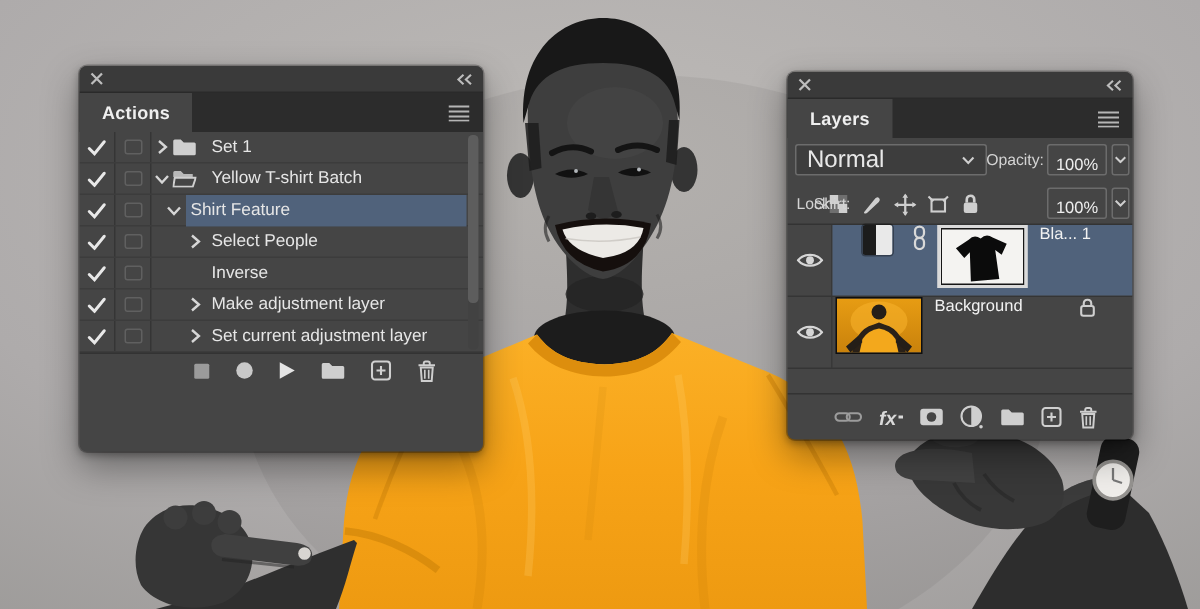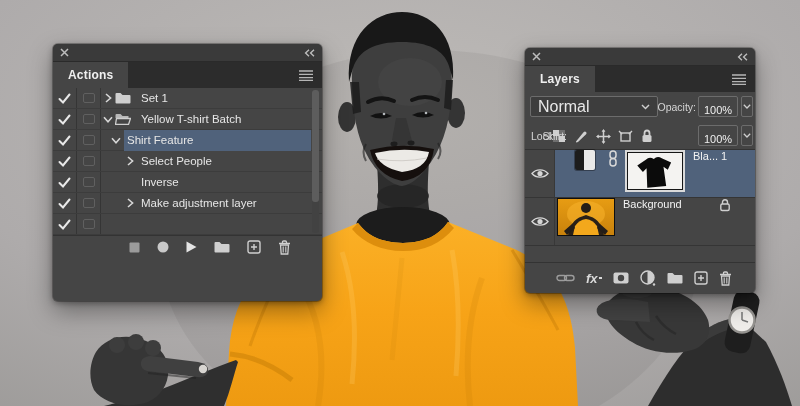--- a/index.html
+++ b/index.html
@@ -315,20 +315,28 @@
 
       <div class="arow">
         <span class="c-check">
           <svg width="13" height="11">
               <path d="M1.5,6 L5,9.5 L11.5,1.5" stroke="#e8e8e8" stroke-width="2" fill="none" stroke-linecap="round"></path>
             </svg>
           </span>
         <span class="c-box">
             <span class="modalbox"></span>
           </span>
+        <span class="c-content pad22">
+          <span class="chev">
+            <svg width="8" height="10">
+                <path d="M2,1 L6.6,5 L2,9" stroke="#d6d6d6" stroke-width="1.6" fill="none"></path>
+              </svg>
+            </span>
+          <span class="alabel">Set current adjustment layer</span>
+        </span>
       </div>
       <div class="ascroll">
           <div class="thumb"></div>
         </div>
     </div>
 
     <div class="abar">
       <span class="tbtn">
         <svg width="11" height="11">
             <rect x="0.5" y="0.5" width="10" height="10" rx="1" fill="#9b9b9b"></rect>

